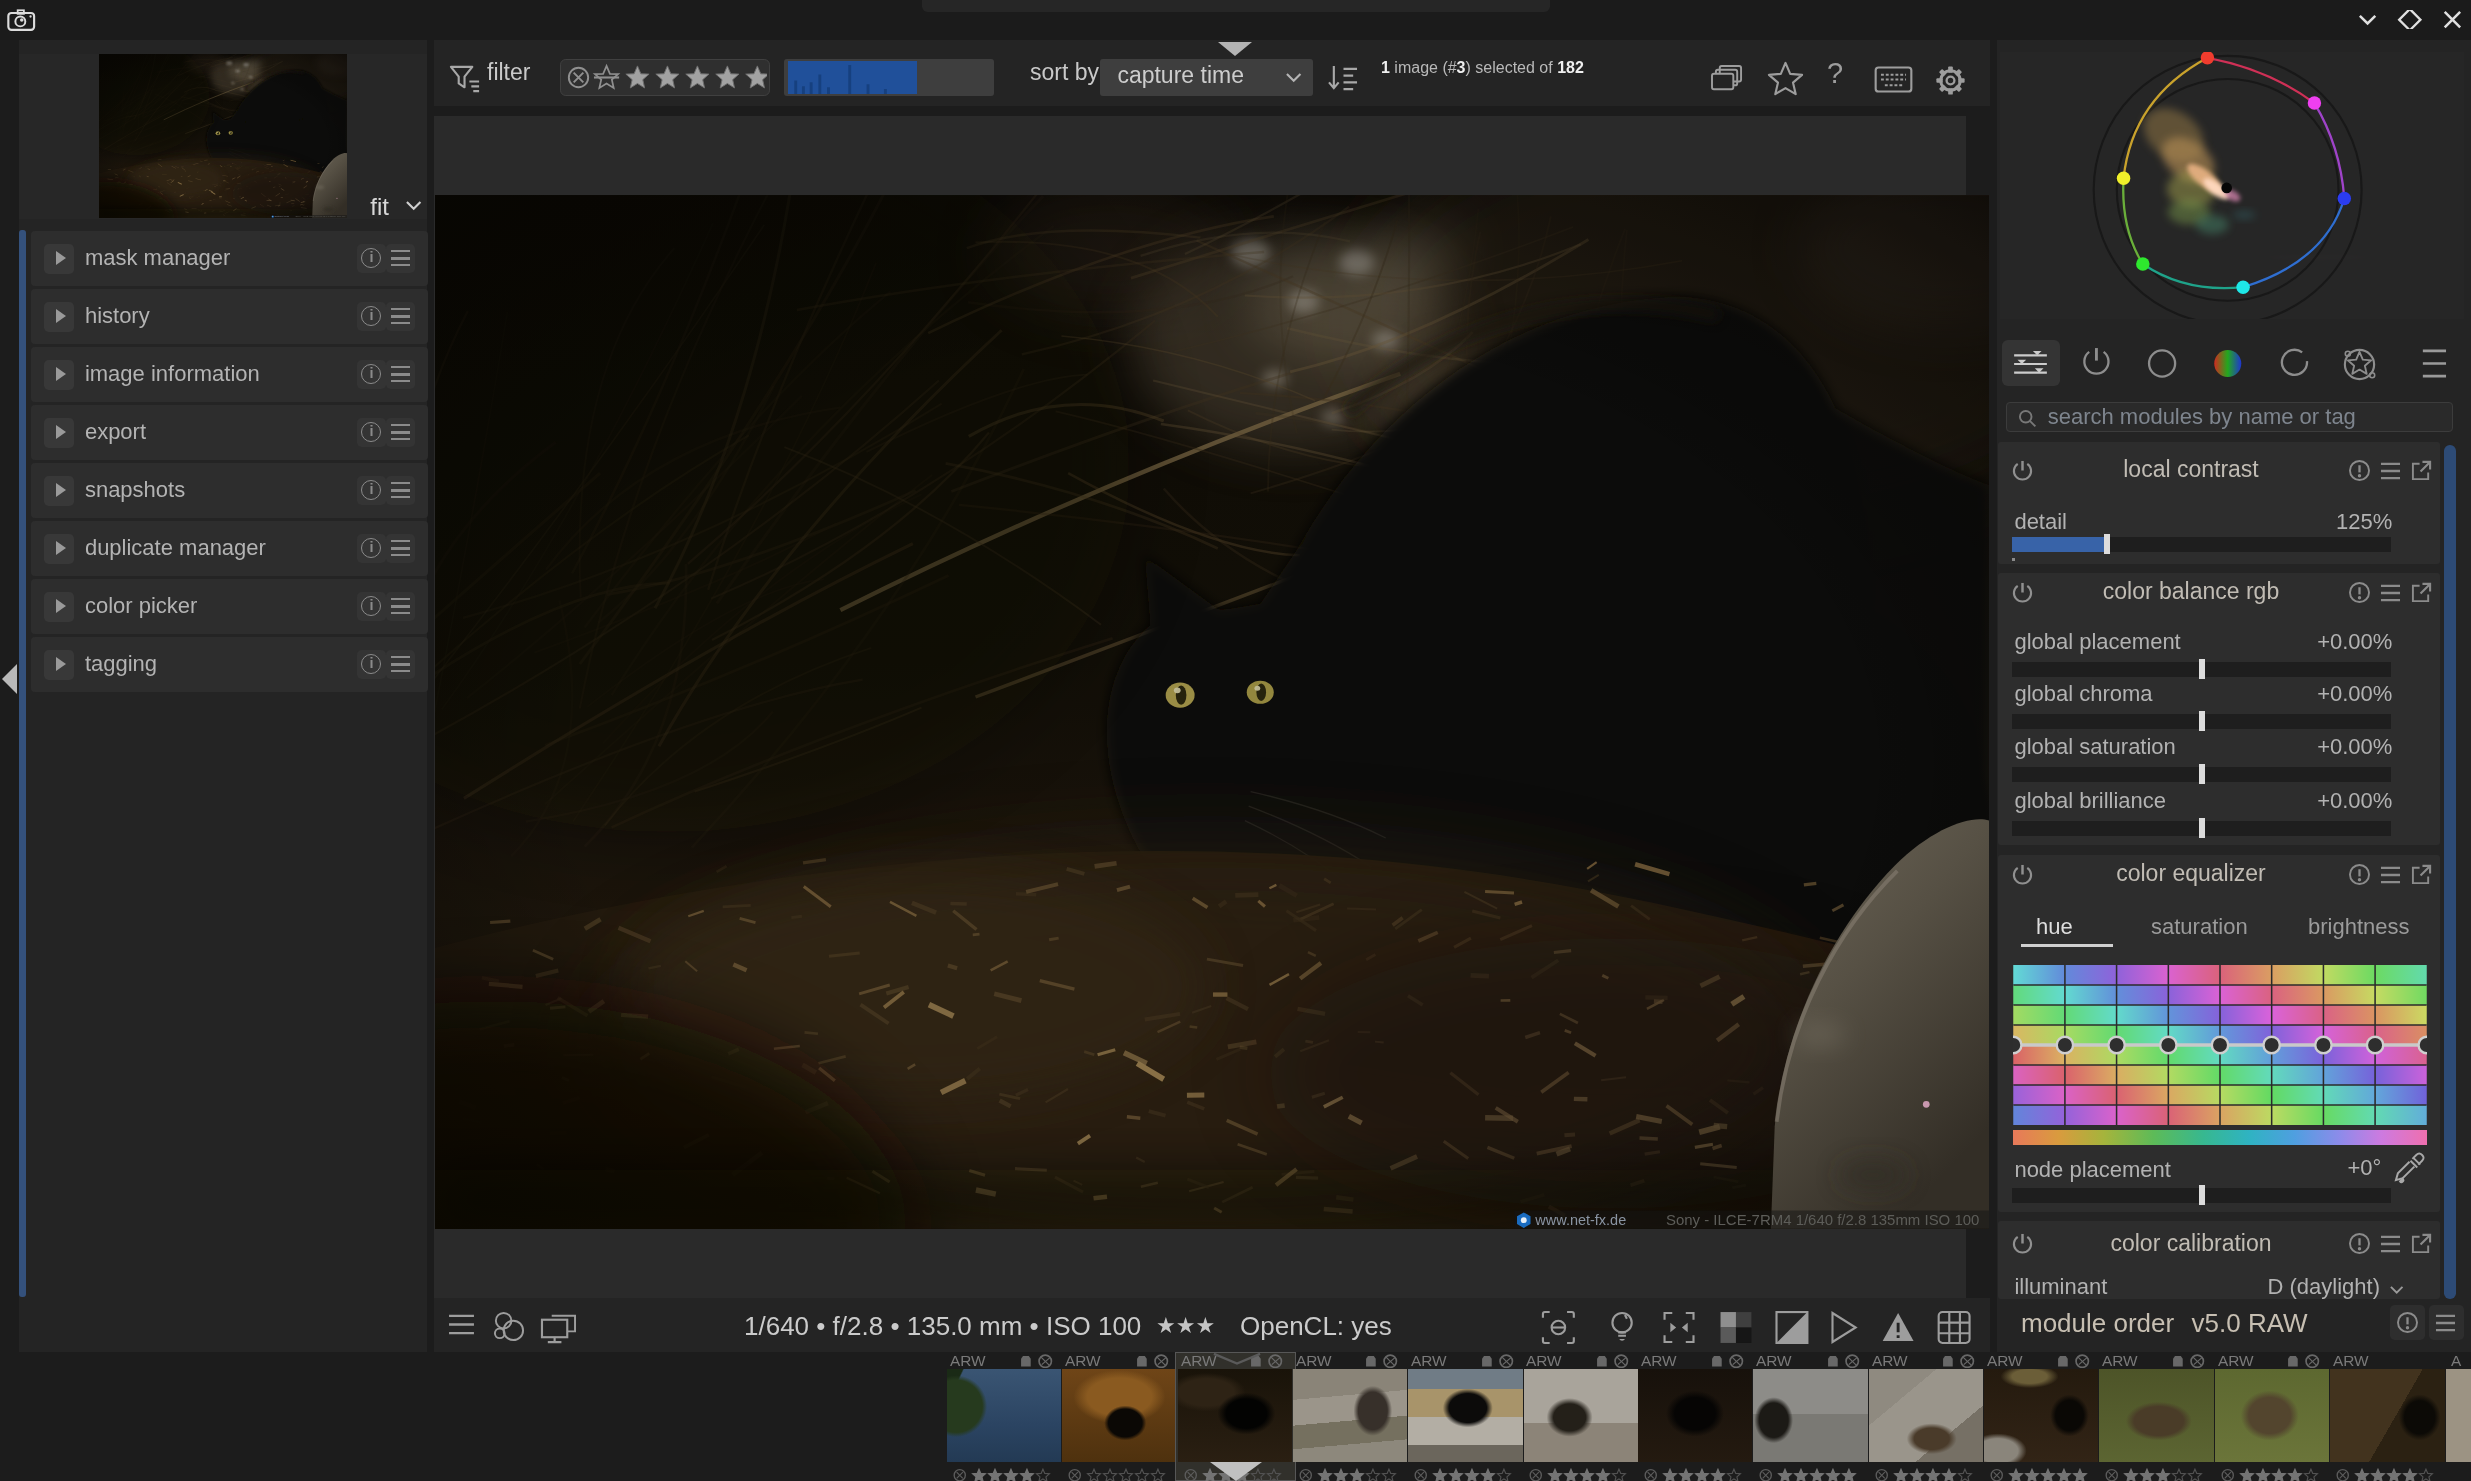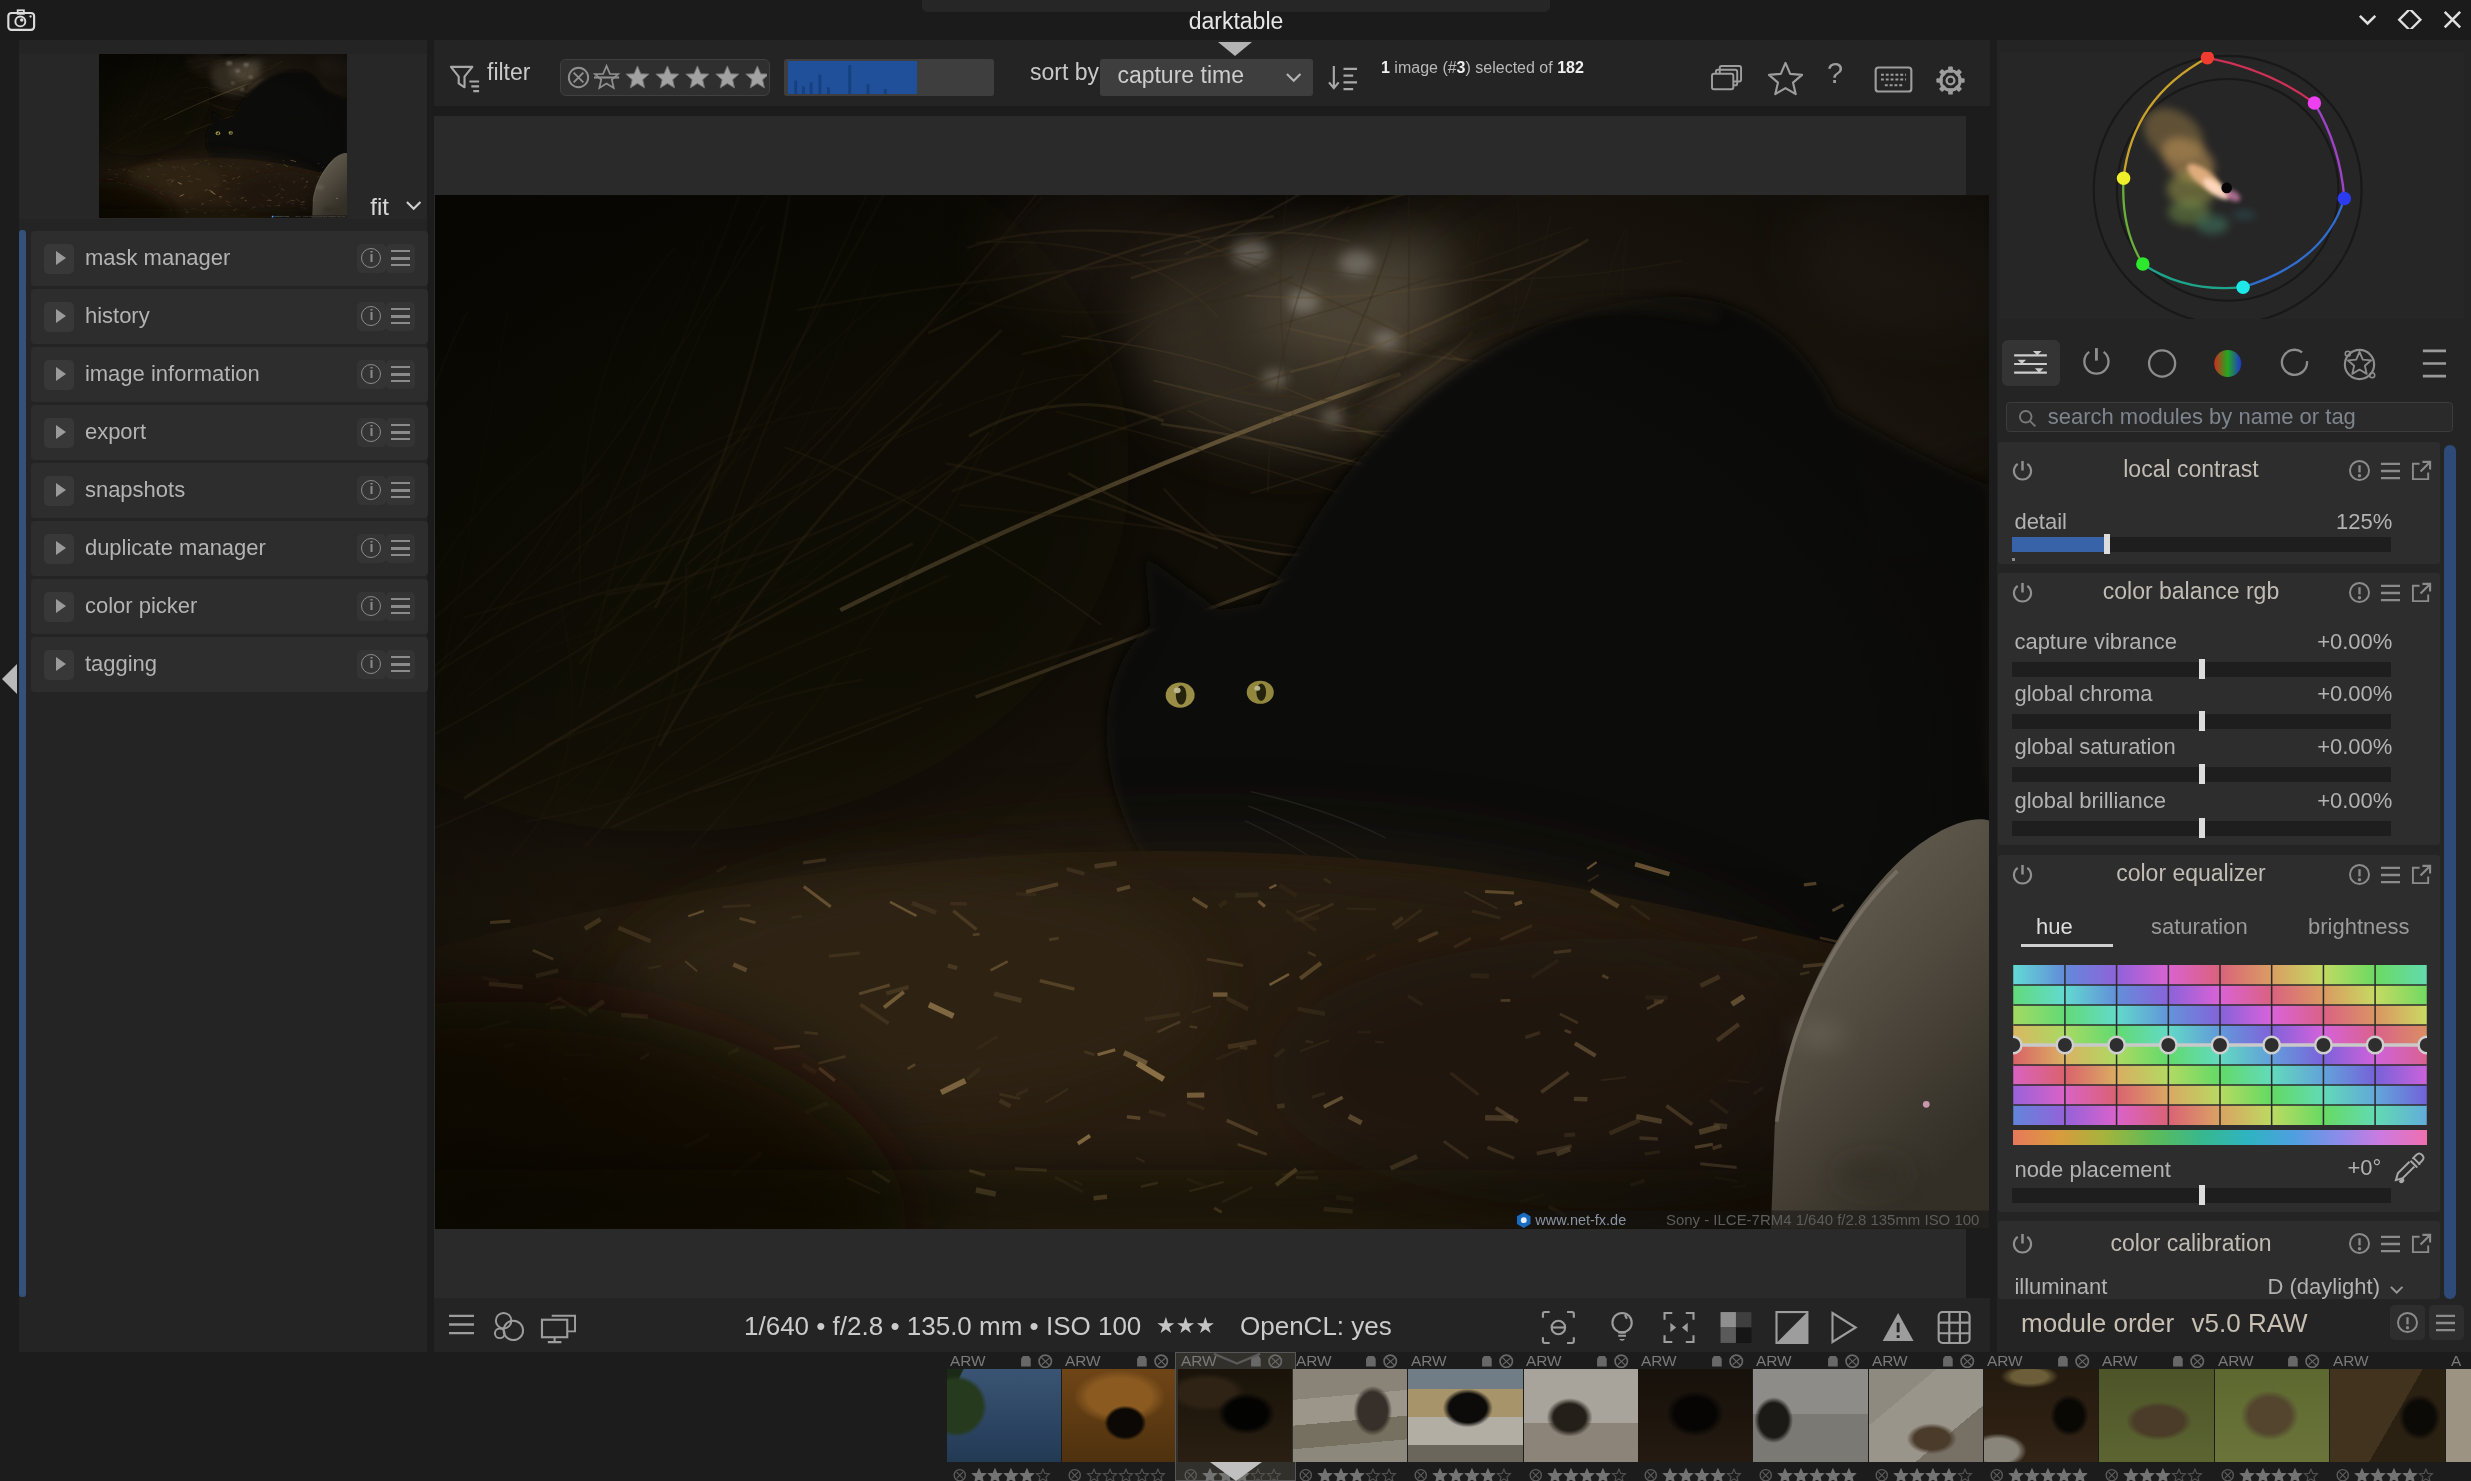--- a/index.html
+++ b/index.html
@@ -60,21 +60,20 @@
         <path d="M12 2 H20 V10 M20 2 L10 12" stroke-width="2.2"></path>
       </g>
   </defs>
 </svg>
 <style>
 </style>
 
 <div id="stage">
   <div class="abs" id="topbar"></div>
   <div class="abs" id="toptab"></div>
-  <div class="abs" id="title">darktable</div>
 
   <svg class="abs" style="left:6.8px;top:7.7px" width="32" height="25" viewBox="0 0 36 28">
     <rect x="1.5" y="5.5" width="29" height="19" rx="3.5" fill="none" stroke="#dcdcdc" stroke-width="2.4"></rect>
     <rect x="12" y="2.5" width="7" height="4" fill="none" stroke="#dcdcdc" stroke-width="2"></rect>
     <circle cx="15" cy="15" r="5.6" fill="none" stroke="#dcdcdc" stroke-width="2.2"></circle>
     <circle cx="16.6" cy="13.4" r="2" fill="#dcdcdc"></circle>
     <circle cx="26.5" cy="9.5" r="1.3" fill="#dcdcdc"></circle>
   </svg>
 
   <svg class="abs" style="left:2356px;top:9.7px" width="108" height="19.3" viewBox="0 0 112 20">
@@ -1067,21 +1066,21 @@
     <div class="mtitle" style="left:1px;top:538px;">color balance rgb</div>
     <svg class="abs" style="left:352px;top:542px" width="21" height="21" viewBox="0 0 22 22">
       <use href="#info"></use>
     </svg>
     <svg class="abs" style="left:383px;top:543px" width="21" height="20" viewBox="0 0 22 21">
       <use href="#menu"></use>
     </svg>
     <svg class="abs" style="left:414px;top:542px" width="21" height="21" viewBox="0 0 22 22">
       <use href="#multi"></use>
     </svg>
-    <div class="slab" style="top:589px;">capture vibrance</div>
+    <div class="slab" style="top:589px;">global placement</div>
     <div class="sval" style="top:589px;">+0.00%</div>
     <div class="strack" style="top:622px;">
       <div class="shandle" style="left:187px;"></div>
     </div>
     <div class="slab" style="top:641px;">global chroma</div>
     <div class="sval" style="top:641px;">+0.00%</div>
     <div class="strack" style="top:674px;">
       <div class="shandle" style="left:187px;"></div>
     </div>
     <div class="slab" style="top:694px;">global saturation</div>

